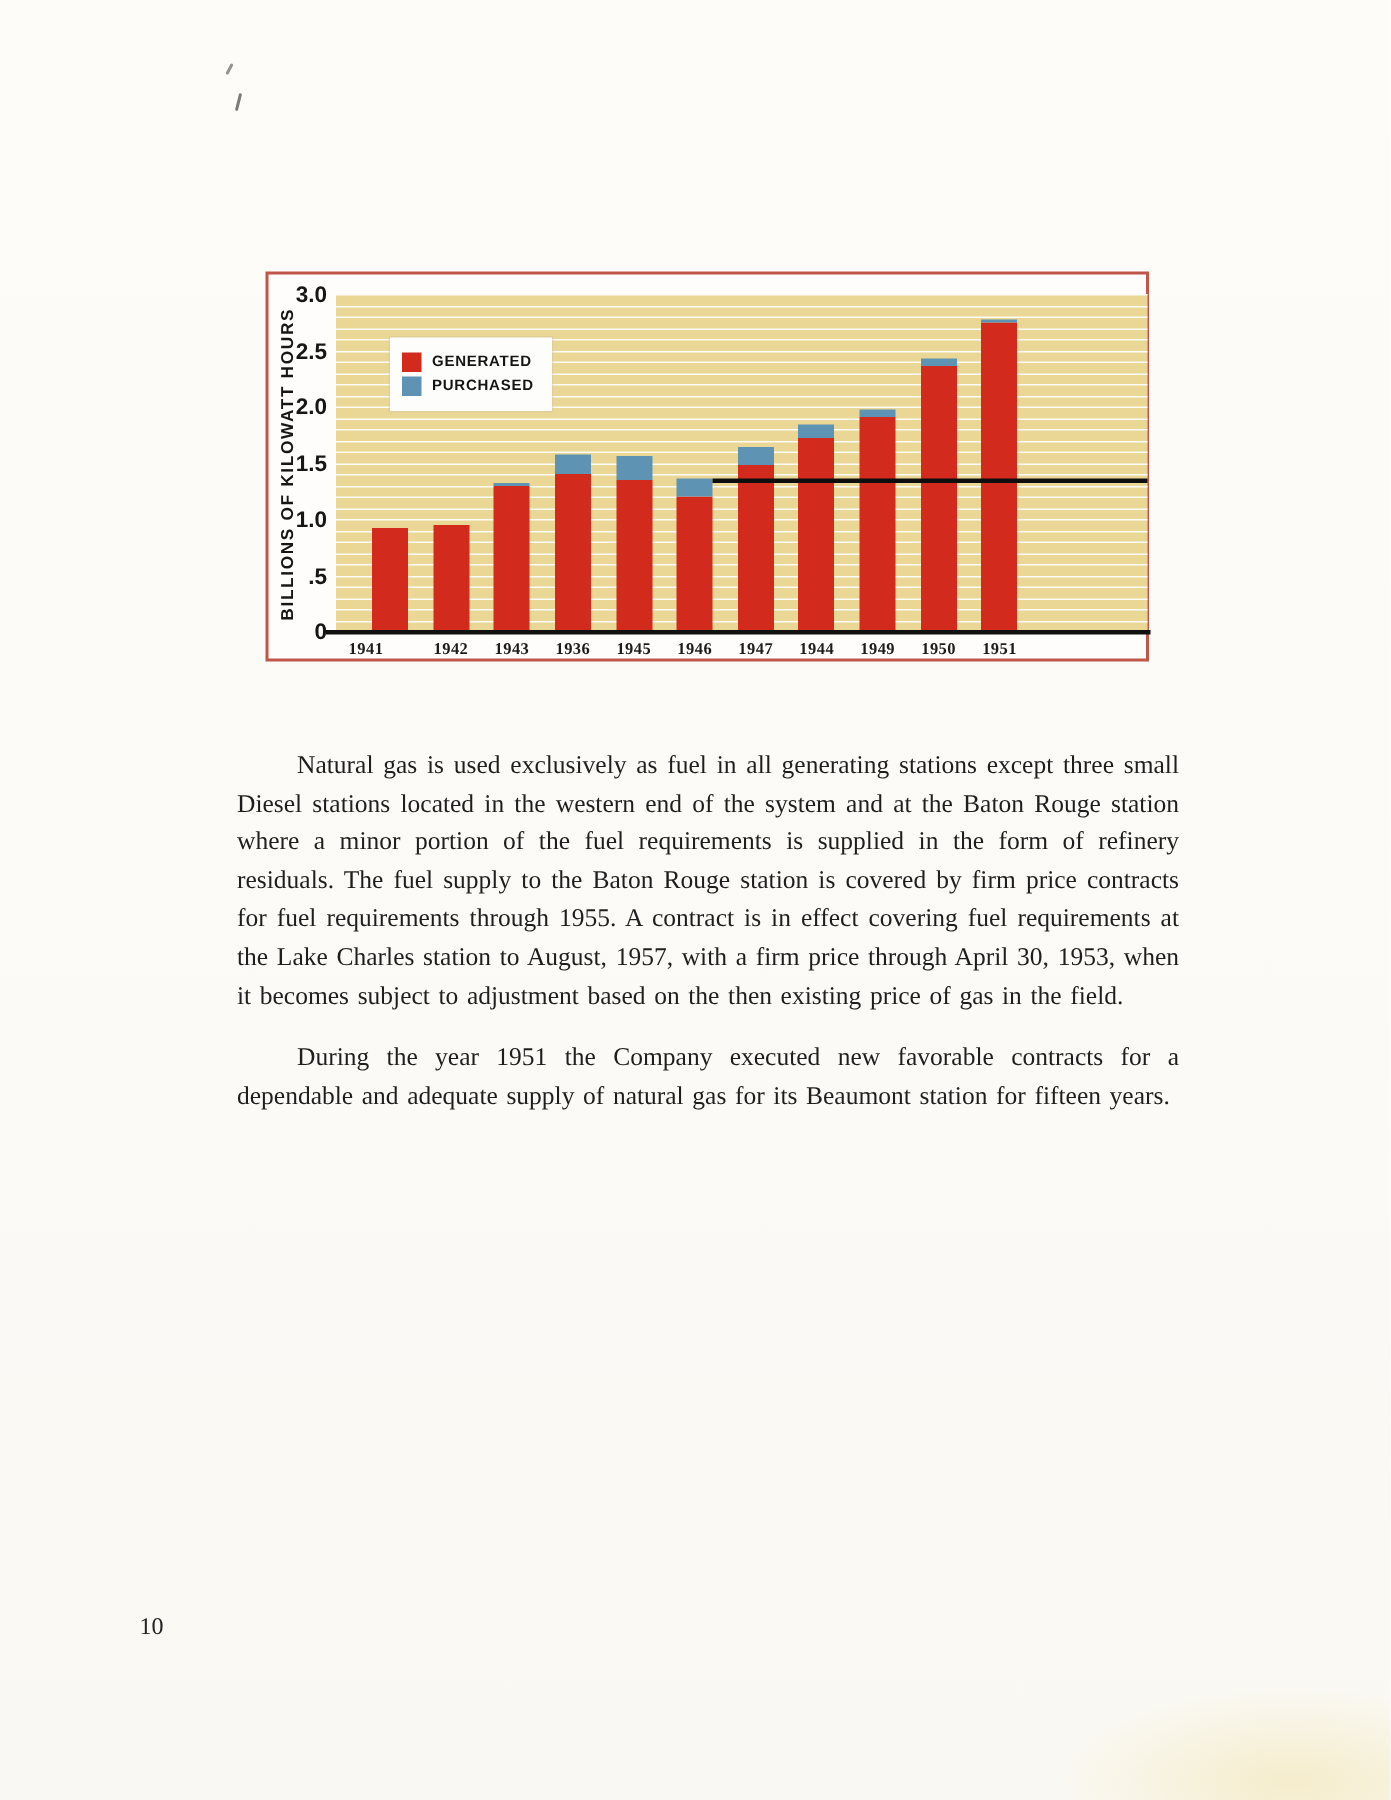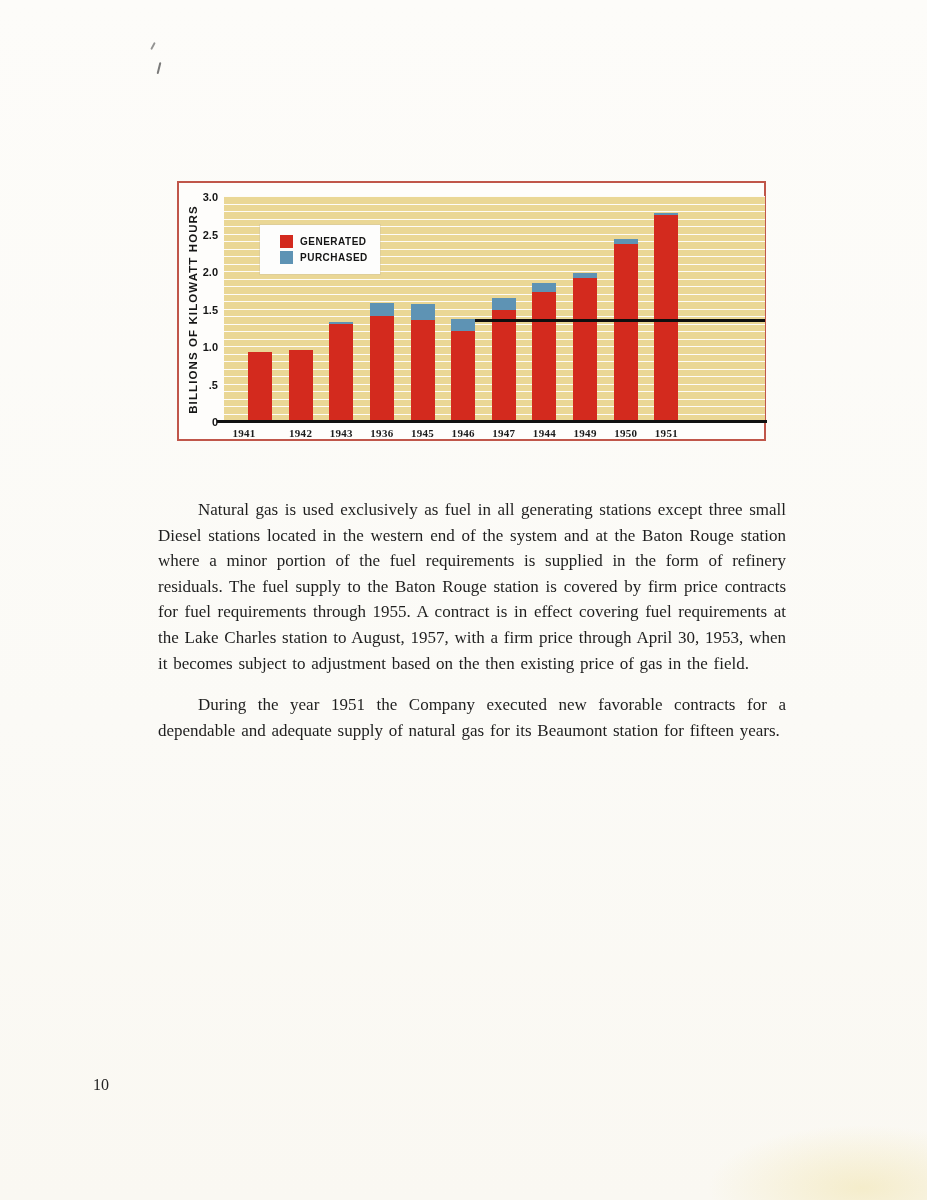--- a/index.html
+++ b/index.html
@@ -25,27 +25,27 @@
   .chart-frame{position:absolute;left:177px;top:181px;width:585px;height:256px;
                border:2px solid #c0564a;background:#fefdfb;}
   .y-title{position:absolute;left:-100px;top:119px;width:230px;height:15px;
            transform:rotate(-90deg);text-align:center;
            font-family:"Liberation Sans",sans-serif;font-weight:bold;font-size:11.5px;
            letter-spacing:1.1px;color:#161616;white-space:nowrap;}
   .plot{position:absolute;left:45px;top:13px;width:541px;height:226px;background:#ead795;}
   .gridline{position:absolute;left:0;width:100%;height:1px;background:rgba(255,255,255,0.92);}
   .bar{position:absolute;width:24px;}
   .ytick{position:absolute;left:-40px;width:34px;height:14px;line-height:14px;text-align:right;
-         font-family:"Liberation Sans",sans-serif;font-weight:bold;font-size:11px;color:#161616;}
+         font-family:"Liberation Sans",sans-serif;font-weight:bold;font-size:15px;color:#161616;}
   .xtick{position:absolute;top:231px;width:40px;text-align:center;
          font-weight:bold;font-size:11px;color:#1c1c1c;letter-spacing:0.3px;}
   .refline{position:absolute;height:3px;background:#0e0e0e;z-index:6;}
   .baseline{position:absolute;left:-7px;width:550px;bottom:-1px;height:3px;background:#111;z-index:5;}
   .legend{position:absolute;left:36px;top:29px;z-index:7;background:#fdfdfc;
-          padding:7px 12px 7px 20px;box-shadow:0 0 0 1px rgba(200,190,160,0.35);}
+          padding:7px 12px 7px 8px;box-shadow:0 0 0 1px rgba(200,190,160,0.35);}
   .legend-row{display:flex;align-items:center;margin:3px 0;}
   .swatch{display:inline-block;width:13px;height:13px;margin-right:7px;flex:0 0 auto;}
   .legend-label{font-family:"Liberation Sans",sans-serif;font-weight:bold;font-size:10px;
                 letter-spacing:0.5px;color:#151515;white-space:nowrap;}
 
   
   .bodycopy{position:absolute;left:158px;top:497px;width:628px;
             font-size:17px;line-height:25.6px;text-align:justify;color:#1e1e1e;
             word-spacing:1.5px;}
   .bodycopy p{margin:0 0 16px 0;text-indent:40px;}

